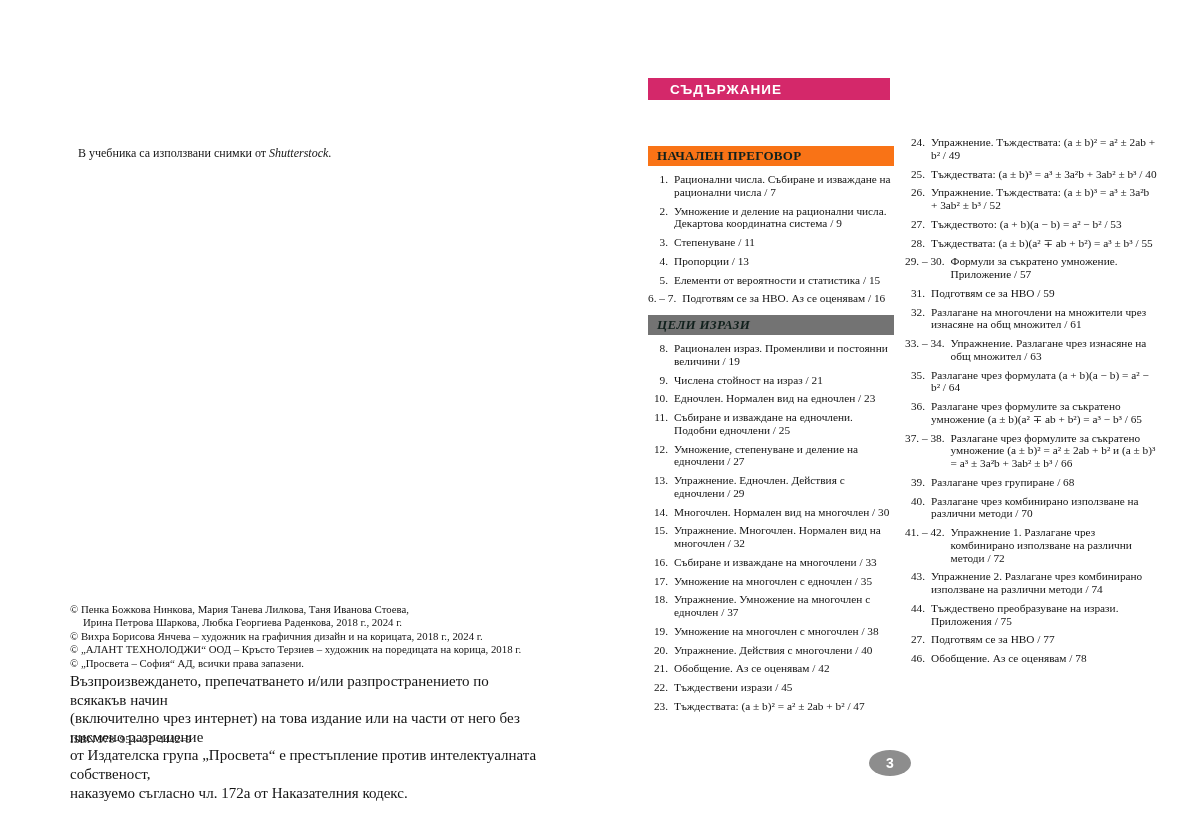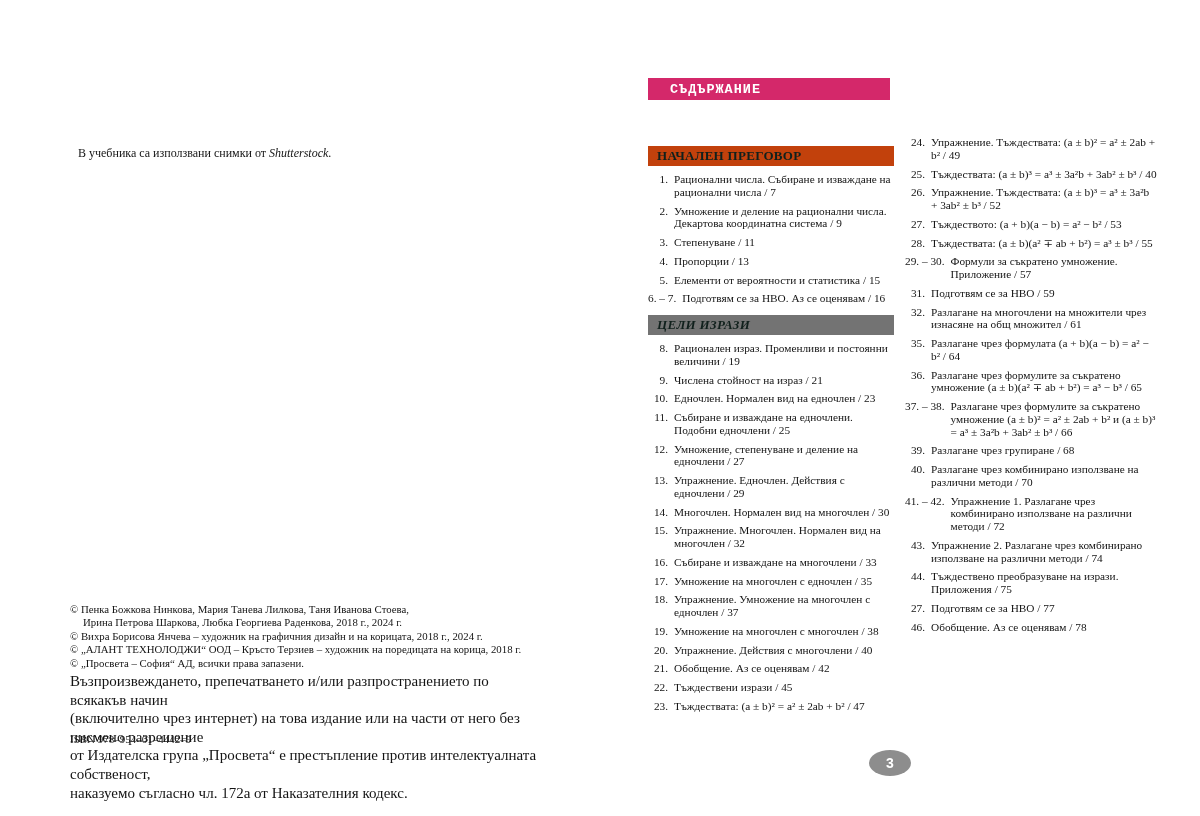--- a/index.html
+++ b/index.html
@@ -7,21 +7,21 @@
     position:relative;width:1200px;height:816px;background:#ffffff;
     font-family:"Liberation Serif", serif;color:#141414;overflow:hidden;
     margin:0 auto;
   }
   
   .banner{
     position:absolute;left:648px;top:78px;width:242px;height:22px;
     display:flex;align-items:center;
   }
   .banner span{
-    font-family:Liberation Mono, monospace;font-weight:bold;
+    font-family:Liberation Sans, sans-serif;font-weight:bold;
     font-size:13.5px;color:#ffffff;letter-spacing:1px;padding-left:22px;
   }
   
   .credit{position:absolute;left:78px;top:146px;font-size:12px;}
   .copyright{position:absolute;left:70px;top:603px;width:470px;font-size:10.8px;line-height:1.24;}
   .cp-line.indent{padding-left:13px;}
   .legal{position:absolute;left:70px;top:672px;width:470px;font-size:15px;line-height:1.24;}
   .isbn{position:absolute;left:70px;top:733px;font-size:11px;}
   
   .toc-col{position:absolute;top:146px;}
@@ -68,21 +68,21 @@
       <div class="legal-line">Възпроизвеждането, препечатването и/или разпространението по всякакъв начин</div>
       <div class="legal-line">(включително чрез интернет) на това издание или на части от него без писмено разрешение</div>
       <div class="legal-line">от Издателска група „Просвета“ е престъпление против интелектуалната собственост,</div>
       <div class="legal-line">наказуемо съгласно чл. 172а от Наказателния кодекс.</div>
     </div>
 
   <div class="isbn">ISBN 978–954–01–4442–9</div>
 
   <div class="toc-col col0">
       <div class="block">
-        <div class="sec-hdr" style="background: #c2410c;">НАЧАЛЕН ПРЕГОВОР</div>
+        <div class="sec-hdr" style="background: #f97316;">НАЧАЛЕН ПРЕГОВОР</div>
         <div class="item">
           <span class="num">1.</span>
           <span class="txt">Рационални числа. Събиране и изваждане на рационални числа / 7</span>
         </div>
         <div class="item">
           <span class="num">2.</span>
           <span class="txt">Умножение и деление на рационални числа. Декартова координатна система / 9</span>
         </div>
         <div class="item">
           <span class="num">3.</span>
@@ -197,20 +197,24 @@
         </div>
         <div class="item">
           <span class="num">31.</span>
           <span class="txt">Подготвям се за НВО / 59</span>
         </div>
         <div class="item">
           <span class="num">32.</span>
           <span class="txt">Разлагане на многочлени на множители чрез изнасяне на общ множител / 61</span>
         </div>
         <div class="item">
+          <span class="num">33. – 34.</span>
+          <span class="txt">Упражнение. Разлагане чрез изнасяне на общ множител / 63</span>
+        </div>
+        <div class="item">
           <span class="num">35.</span>
           <span class="txt">Разлагане чрез формулата (a + b)(a − b) = a² − b² / 64</span>
         </div>
         <div class="item">
           <span class="num">36.</span>
           <span class="txt">Разлагане чрез формулите за съкратено умножение (a ± b)(a² ∓ ab + b²) = a³ − b³ / 65</span>
         </div>
         <div class="item">
           <span class="num">37. – 38.</span>
           <span class="txt">Разлагане чрез формулите за съкратено умножение (a ± b)² = a² ± 2ab + b² и (a ± b)³ = a³ ± 3a²b + 3ab² ± b³ / 66</span>

